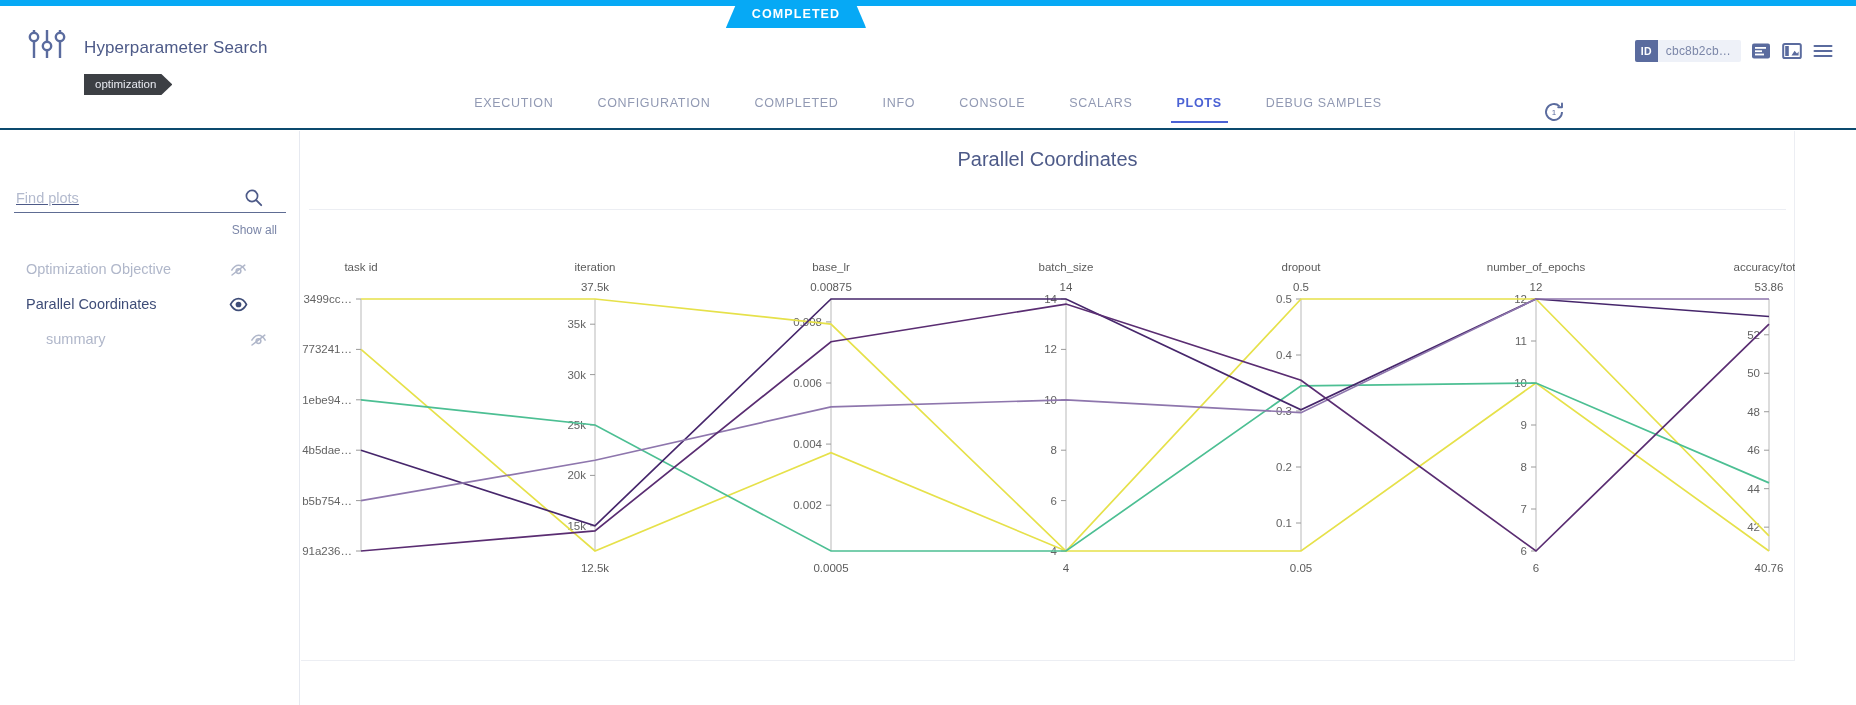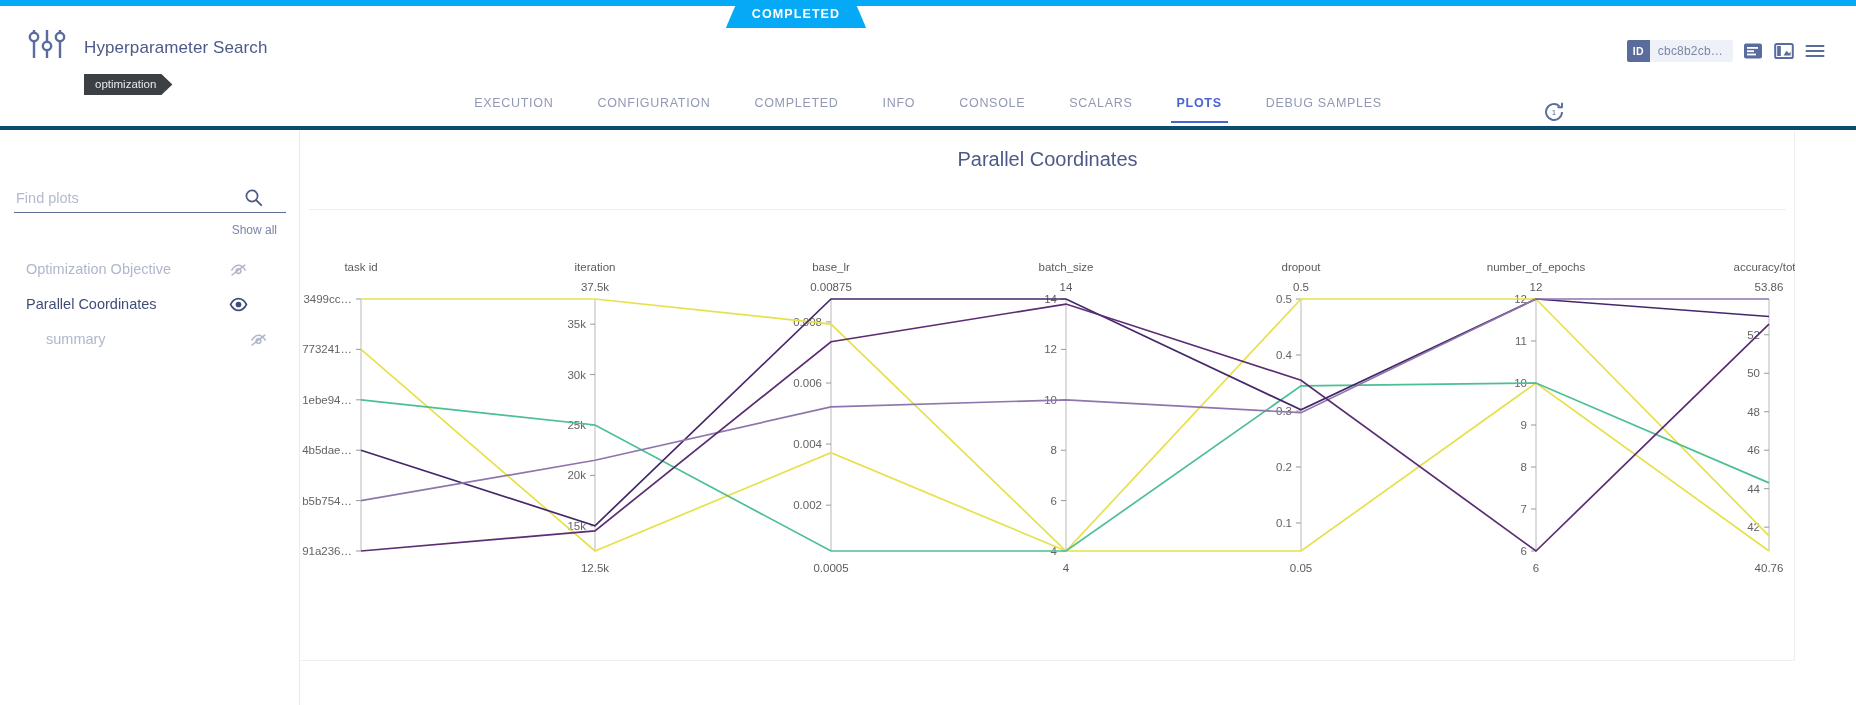--- a/index.html
+++ b/index.html
@@ -42,42 +42,42 @@
   }
   .tag {
     position:absolute; left:84px; top:68px;
     height:21px; padding:0 16px 0 11px;
     background:#3c3f44; color:#e8eaf1;
     font-size:11.5px; line-height:21px;
     clip-path: polygon(0 0, calc(100% - 11px) 0, 100% 50%, calc(100% - 11px) 100%, 0 100%);
     white-space:nowrap;
   }
 
-  .hdr-right { position:absolute; right:30px; top:34px; display:flex; align-items:center; gap:9px;}
+  .hdr-right { position:absolute; right:22px; top:34px; display:flex; align-items:center; gap:9px;}
   .id-chip {
     display:flex; align-items:center; height:22px;
     background:#eef1f8; border-radius:2px; overflow:hidden;
   }
   .id-chip .k {
     background:#5a6b9e; color:#fff; font-size:10.5px; font-weight:bold;
     padding:0 6px; height:22px; line-height:22px; letter-spacing:0.3px;
   }
   .id-chip .v {
     color:#7b86a8; font-size:12px; padding:0 10px 0 8px; line-height:22px;
     letter-spacing:0.2px;
     border-radius:11px;
   }
   .hicon { width:22px; height:22px; color:#5a6b9e; cursor:pointer; }
   .hicon svg { display:block; }
 
   
   .tabs {
     position:absolute; left:0; top:86px; width:1856px; height:44px;
     display:flex; align-items:flex-start; justify-content:center;
-    border-bottom:4px solid #0c4a6e;
+    border-bottom:2px solid #0c4a6e;
   }
   .tab {
     position:relative;
     font-size:12.5px; letter-spacing:0.7px; color:#9199b3;
     padding:10px 22px 13px; cursor:pointer; white-space:nowrap;
   }
   .tab.active { color:#4b62d4; font-weight:bold; }
   .tab.active::after{
     content:""; position:absolute; left:16px; right:16px; bottom:0;
     height:2.5px; background:#4b62d4;
@@ -94,20 +94,21 @@
   }
   .search-wrap {
     position:absolute; left:14px; top:52px; width:272px; height:30px;
     border-bottom:1px solid #5e6c93;
     display:flex; align-items:center;
   }
   .search-input {
     border:none; outline:none; background:transparent;
     font-size:14.5px; color:#4d5a88; width:230px;
     font-family:"Liberation Sans", sans-serif;
+    text-decoration:underline;
   }
   .search-input::placeholder { color:#b3bace; }
   .search-icon { width:19px; height:19px; color:#4d5a88; cursor:pointer;}
   .show-all {
     position:absolute; right:22px; top:92px;
     font-size:12px; color:#7b86a8; cursor:pointer;
   }
   .plot-item {
     position:absolute; left:0; width:300px; height:40px;
     display:flex; align-items:center; cursor:pointer;

